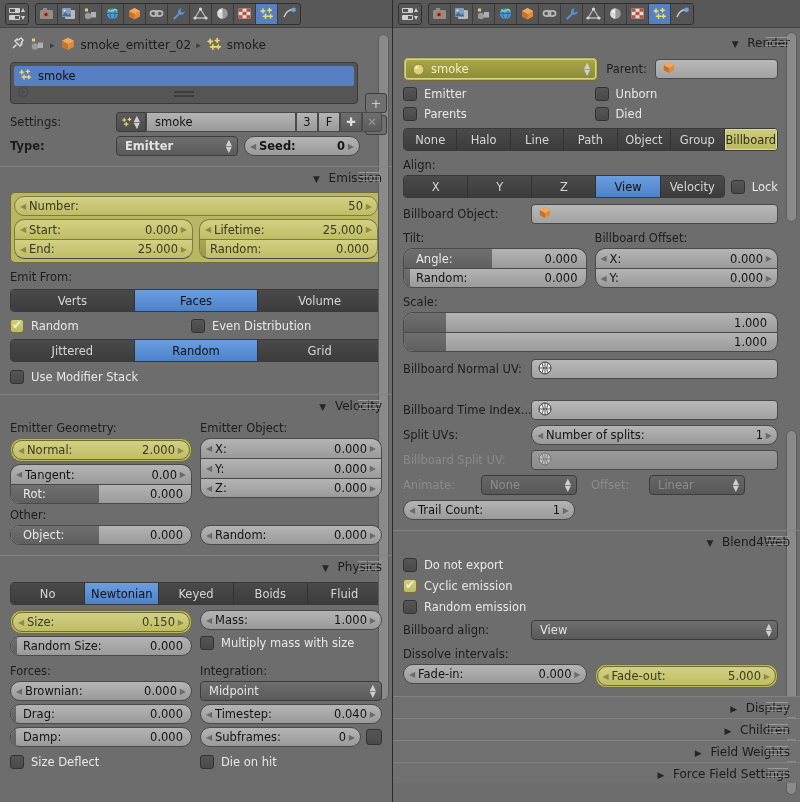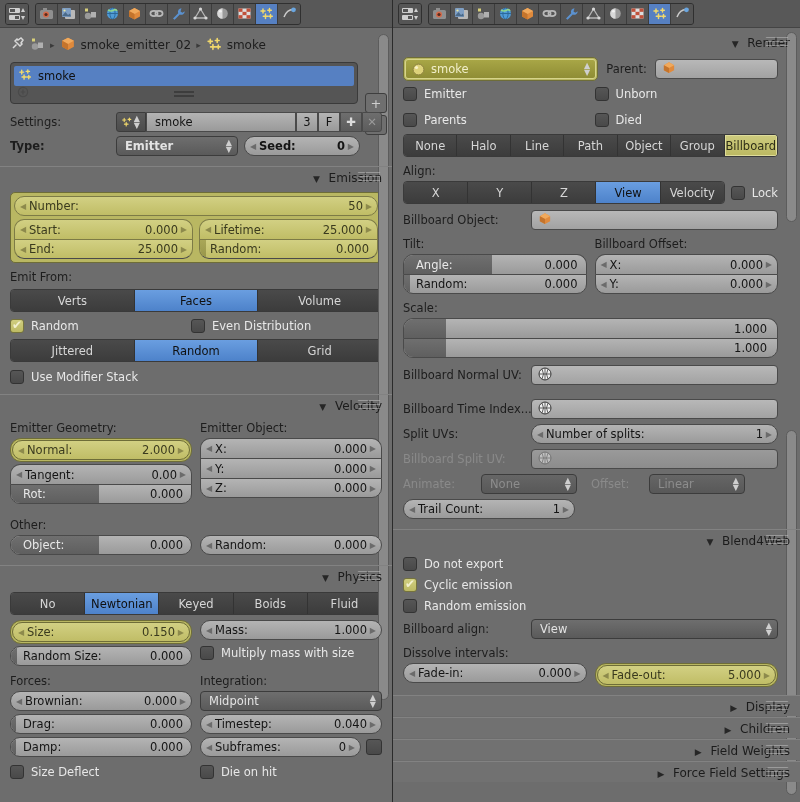--- a/index.html
+++ b/index.html
@@ -469,21 +469,21 @@
         </div>
         <div class="field pad">
           <span class="arrL">◀</span>
           <span class="fl">Z:</span>
           <span class="fv">0.000</span>
           <span class="arrR">▶</span>
         </div>
       </div>
     </div>
 
-    <div class="subhdr" style="margin-top:14px;">Other:</div>
+    <div class="subhdr" style="margin-top:4px;">Other:</div>
     <div class="cols" style="margin-top:3px;">
       <div class="col stack single">
         <div class="field" style="padding-left:12px;">
           <div class="slidefill" style="width:88px;"></div>
           <span class="fl" style="color:#e8e8e8;">Object:</span>
           <span class="fv">0.000</span>
         </div>
       </div>
       <div class="col stack single">
         <div class="field pad">
@@ -765,21 +765,21 @@
     <div class="cols" style="margin-top:6px; padding-right:22px;">
       <div class="col cbox">
         <span class="cb"></span>
         <span class="lbl">Emitter</span>
       </div>
       <div class="col cbox">
         <span class="cb"></span>
         <span class="lbl">Unborn</span>
       </div>
     </div>
-    <div class="cols" style="margin-top:12px; padding-right:22px;">
+    <div class="cols" style="margin-top:6px; padding-right:22px;">
       <div class="col cbox">
         <span class="cb"></span>
         <span class="lbl">Parents</span>
       </div>
       <div class="col cbox">
         <span class="cb"></span>
         <span class="lbl">Died</span>
       </div>
     </div>
 
@@ -871,21 +871,21 @@
       <div class="idfield">
         <span><svg width="14" height="14" viewBox="0 0 14 14">
               <circle cx="7" cy="7" r="6" fill="#f0f0f0" stroke="#3a3a3a" stroke-width="1"></circle>
               <path d="M1 7 a6 6 0 0 1 12 0 a6 6 0 0 1 -12 0" fill="none"></path>
               <path d="M7 1 v12 M1 7 h12" stroke="#3a3a3a" stroke-width="0.8"></path>
               <path d="M4 2 q3 5 0 10 M10 2 q-3 5 0 10" stroke="#3a3a3a" stroke-width="0.8" fill="none"></path>
             </svg></span>
         <span></span>
       </div>
     </div>
-    <div class="row" style="margin-top:14px; padding-right:22px;">
+    <div class="row" style="margin-top:21px; padding-right:22px;">
       <span class="lbl" style="width:122px;">Billboard Time Index...</span>
       <div class="idfield">
         <span><svg width="14" height="14" viewBox="0 0 14 14">
               <circle cx="7" cy="7" r="6" fill="#f0f0f0" stroke="#3a3a3a" stroke-width="1"></circle>
               <path d="M7 1 v12 M1 7 h12" stroke="#3a3a3a" stroke-width="0.8"></path>
               <path d="M4 2 q3 5 0 10 M10 2 q-3 5 0 10" stroke="#3a3a3a" stroke-width="0.8" fill="none"></path>
             </svg></span>
         <span></span>
       </div>
     </div>

